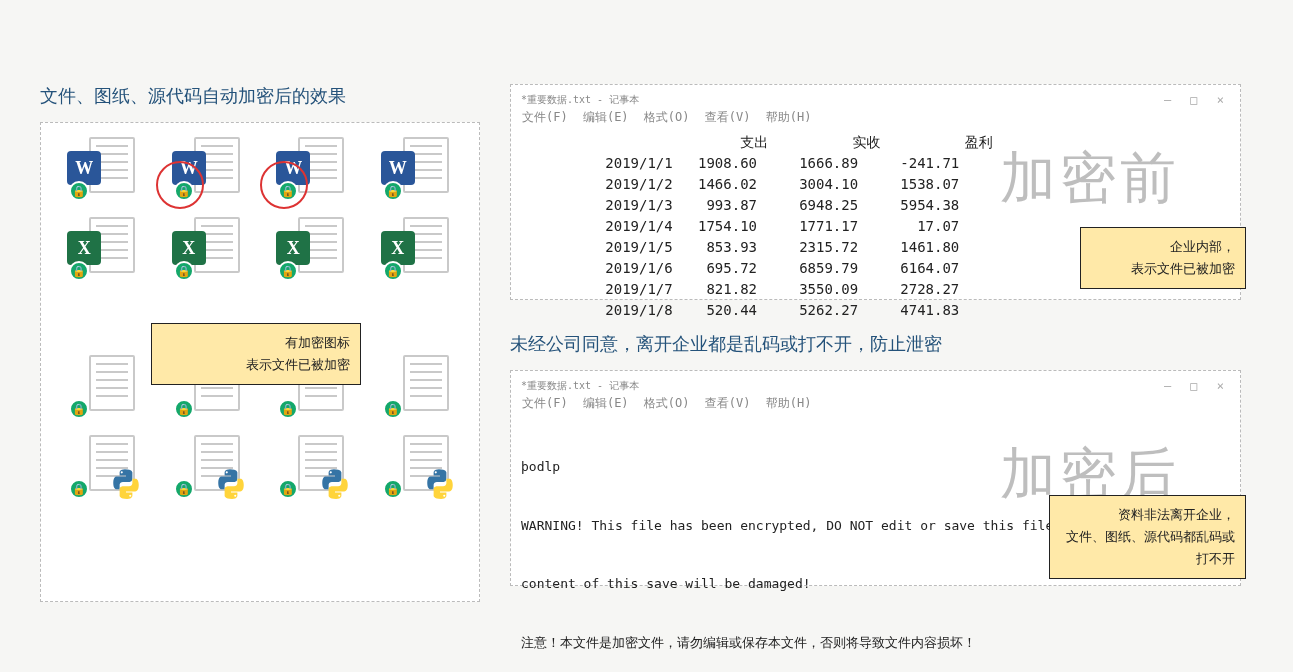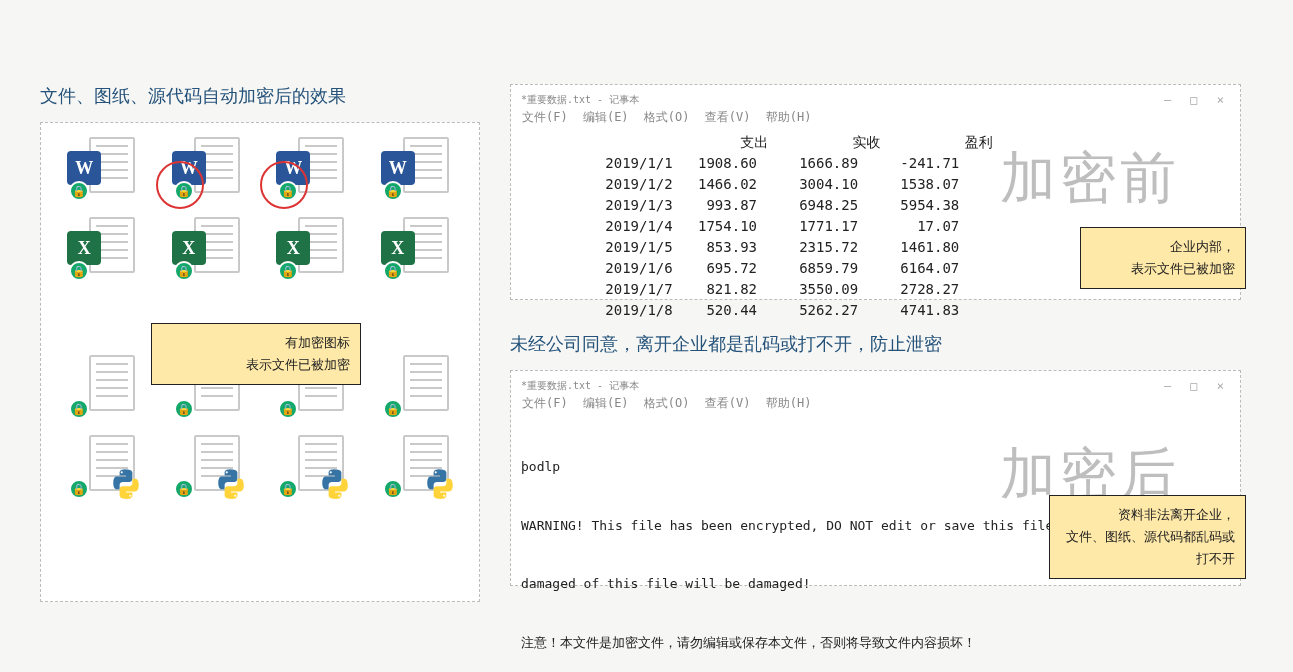--- a/index.html
+++ b/index.html
@@ -184,21 +184,21 @@
       <div class="np-menu">
         <span>文件(F)</span>
         <span>编辑(E)</span>
         <span>格式(O)</span>
         <span>查看(V)</span>
         <span>帮助(H)</span>
       </div>
       <div class="garbled">
         <div>þodlp</div>
         <div>WARNING! This file has been encrypted, DO NOT edit or save this file, otherwise the</div>
-        <div>damaged of this file will be damaged!</div>
+        <div>content of this save will be damaged!</div>
         <div>注意！本文件是加密文件，请勿编辑或保存本文件，否则将导致文件内容损坏！</div>
         
         
         
         
         
       </div>
       <div class="watermark" style="right:60px;top:66px">加密后</div>
       <div class="yellow-box" style="right:-6px;bottom:6px;width:197px">
         <div>资料非法离开企业，</div>

